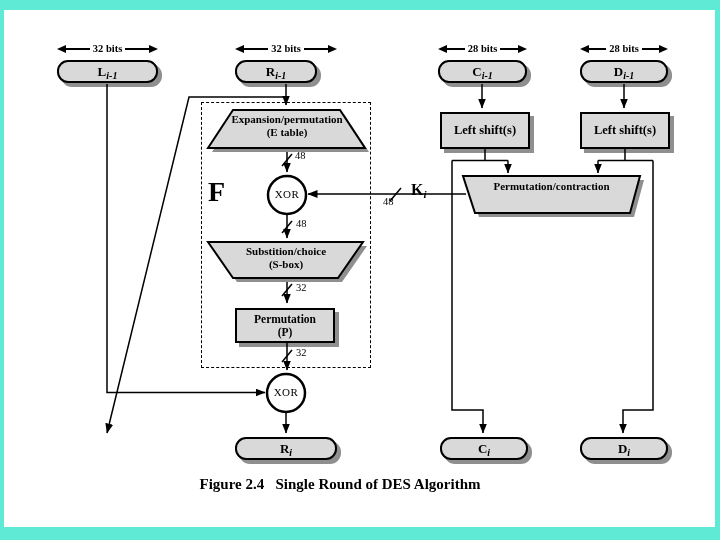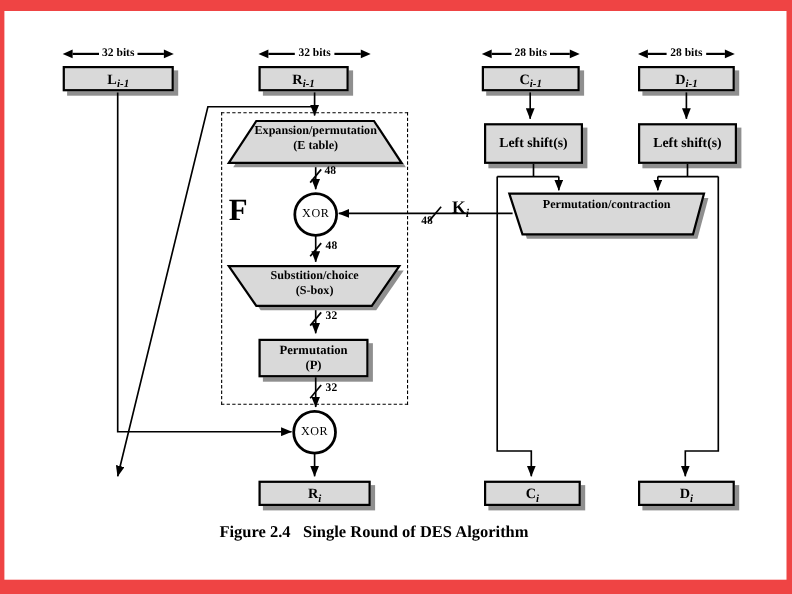--- a/index.html
+++ b/index.html
@@ -1,35 +1,35 @@
 <!DOCTYPE html>
 <html><head>
 <meta charset="utf-8">
 <style>
   html,body{margin:0;padding:0;background:#222;}
-  .stage{position:relative;width:720px;height:540px;background:#ef4444;overflow:hidden;
+  .stage{position:relative;width:720px;height:540px;background:#5eead4;overflow:hidden;
          font-family:"Liberation Serif","DejaVu Serif",serif;}
   .paper{position:absolute;left:4px;top:10px;width:711px;height:517px;background:#ffffff;}
   .green-strip{position:absolute;left:0;top:527px;width:720px;height:13px;
 ature         background:linear-gradient(180deg,#0a0a0a 0%,#1b5e20 45%,#2e7d32 100%);}
   svg.wires{position:absolute;left:0;top:0;pointer-events:none;}
 
   .dbox{position:absolute;background:#d9d9d9;border:2px solid #000;box-sizing:border-box;
         box-shadow:4px 4px 0 #8f8f8f;text-align:center;color:#000;}
-  .reg{height:23px;line-height:19px;font-weight:bold;font-size:13px;}
+  .reg{height:23px;line-height:19px;font-weight:bold;font-size:13px;border-radius:11px;}
   .reg sub{font-size:10px;font-style:italic;font-weight:bold;vertical-align:-3px;}
   .shift{height:37px;line-height:33px;font-weight:bold;font-size:12.5px;}
   .pbox{display:flex;flex-direction:column;justify-content:center;
         font-weight:bold;font-size:11.5px;line-height:13px;}
 
   .traplabel{position:absolute;text-align:center;font-weight:bold;font-size:11px;
              line-height:13px;color:#000;}
   .xorlabel{position:absolute;text-align:center;font-weight:normal;font-size:11px;
             letter-spacing:.5px;color:#000;}
-  .buslabel{position:absolute;font-weight:bold;font-size:10.5px;color:#000;}
+  .buslabel{position:absolute;font-weight:normal;font-size:10.5px;color:#000;}
   .flabel{position:absolute;font-weight:bold;font-size:28px;color:#000;}
   .klabel{position:absolute;font-weight:bold;font-size:16px;color:#000;}
   .klabel sub{font-size:11px;font-style:italic;vertical-align:-3px;}
   .fbox{position:absolute;left:201px;top:102px;width:170px;height:266px;
         border:1.5px dashed #000;box-sizing:border-box;}
   .caption{position:absolute;left:160px;top:476px;width:360px;text-align:center;
            font-weight:bold;font-size:15px;color:#000;white-space:pre;}
 
   .bitarrow{position:absolute;display:flex;align-items:center;height:11px;}
   .bitarrow .seg{flex:1;height:2px;background:#000;}

